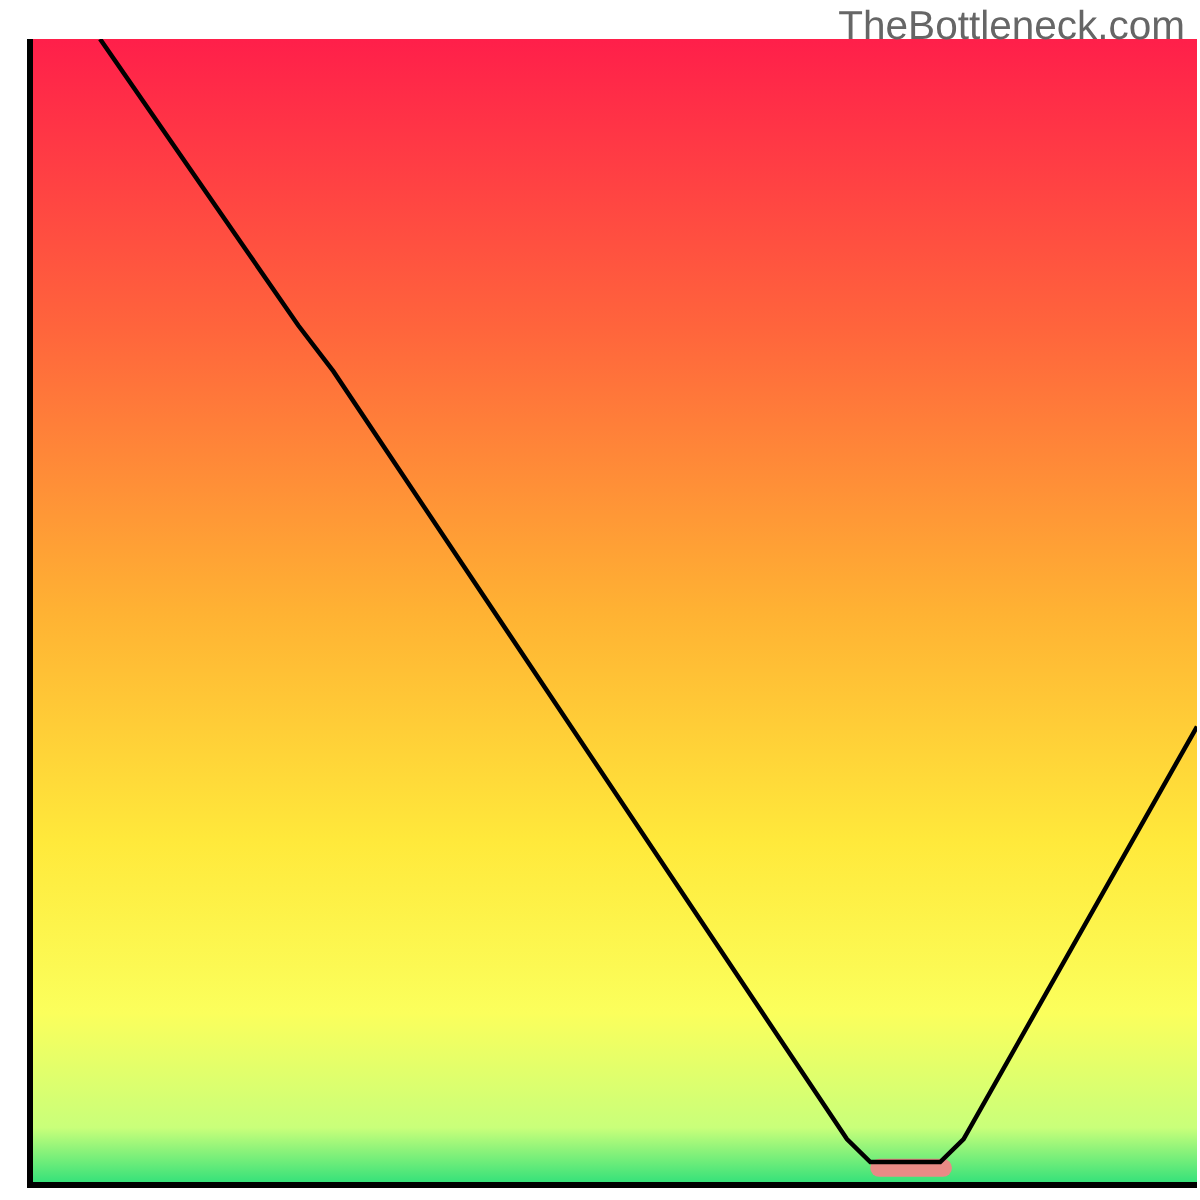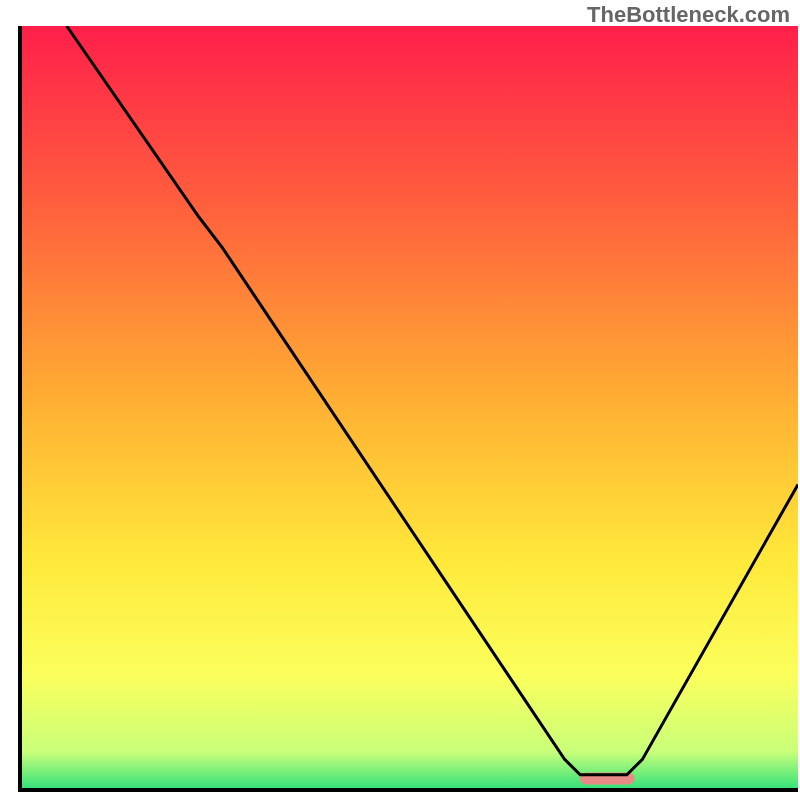--- a/index.html
+++ b/index.html
@@ -13,22 +13,22 @@
   .container {
     position: relative;
     width: 800px;
     height: 800px;
   }
   .watermark {
     position: absolute;
     top: 2px;
     right: 10px;
     color: #666666;
-    font-size: 22px;
-    font-weight: 700;
+    font-size: 27px;
+    font-weight: 400;
     z-index: 10;
   }
   svg.chart {
     position: absolute;
     top: 0;
     left: 0;
   }
 </style>
 </head>
 <body>

